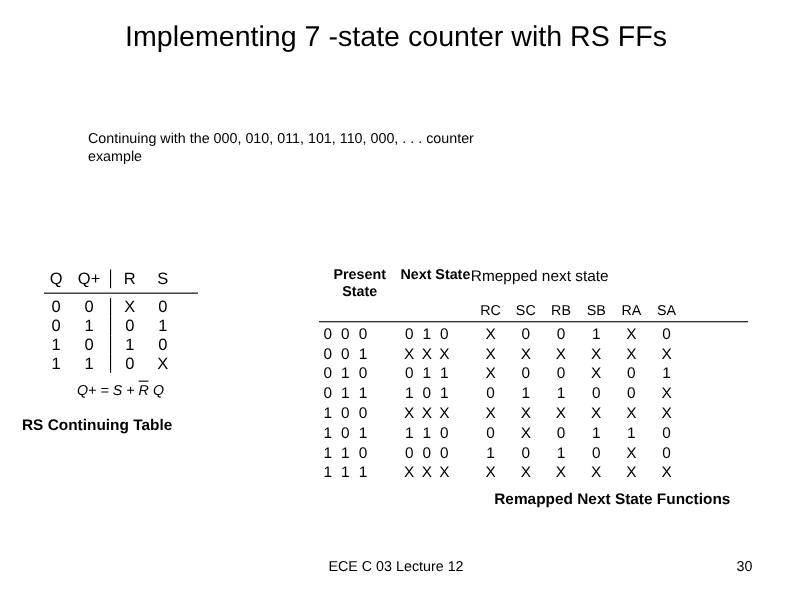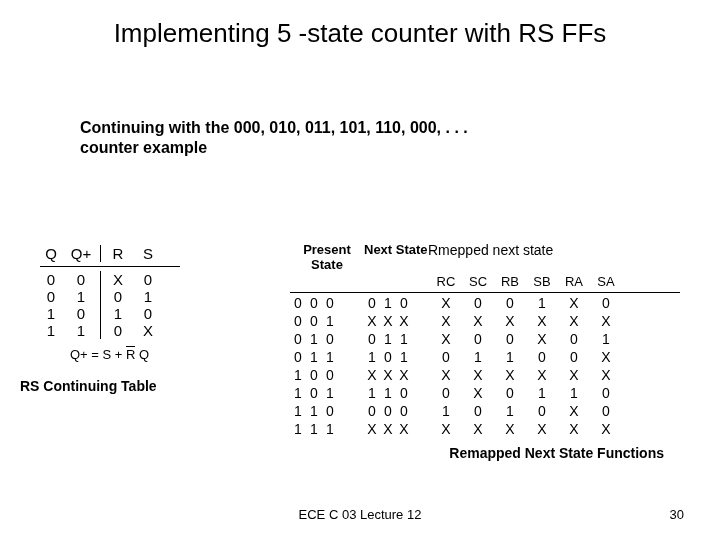--- a/index.html
+++ b/index.html
@@ -12,22 +12,22 @@
     color: #000;
     position: relative;
   }
   .title {
     font-size: 26px;
     text-align: center;
     padding-top: 18px;
     font-weight: normal;
   }
   .subtitle {
-    font-size: 16px;
-    font-weight: bold;
+    font-size: 13px;
+    font-weight: normal;
     position: absolute;
     top: 118px;
     left: 80px;
     width: 400px;
     line-height: 1.25;
   }
   
   .excite {
     position: absolute;
     top: 245px;
@@ -45,20 +45,21 @@
   .excite-rule {
     border-top: 1px solid #000;
     width: 140px;
     margin: 2px 0 4px 0;
   }
   .excite-row { display:flex; gap:8px; }
   .excite-row span { display:inline-block; width:22px; text-align:center; }
   .excite-row .sep { border-left:1px solid #000; padding-left:6px; }
   .qeq {
     font-size: 13px;
+    font-style: italic;
     margin-top: 8px;
     margin-left: 30px;
     position: relative;
   }
   .overline {
     display:inline-block;
     position: relative;
   }
   .overline:before{
     content:"";
@@ -115,21 +116,21 @@
   .pagenum {
     position:absolute;
     bottom: 18px;
     right: 36px;
     font-size:13px;
   }
 </style>
 </head>
 <body>
 
-<div class="title">Implementing 5 -state counter with RS FFs</div>
+<div class="title">Implementing 7 -state counter with RS FFs</div>
 
 <div class="subtitle">Continuing with the 000, 010, 011, 101, 110, 000, . . . counter example</div>
 
 <div class="excite">
   <div class="excite-header">
     <span>Q</span>
     <span>Q+</span>
     <span class="pair">R</span>
     <span>S</span>
   </div>

